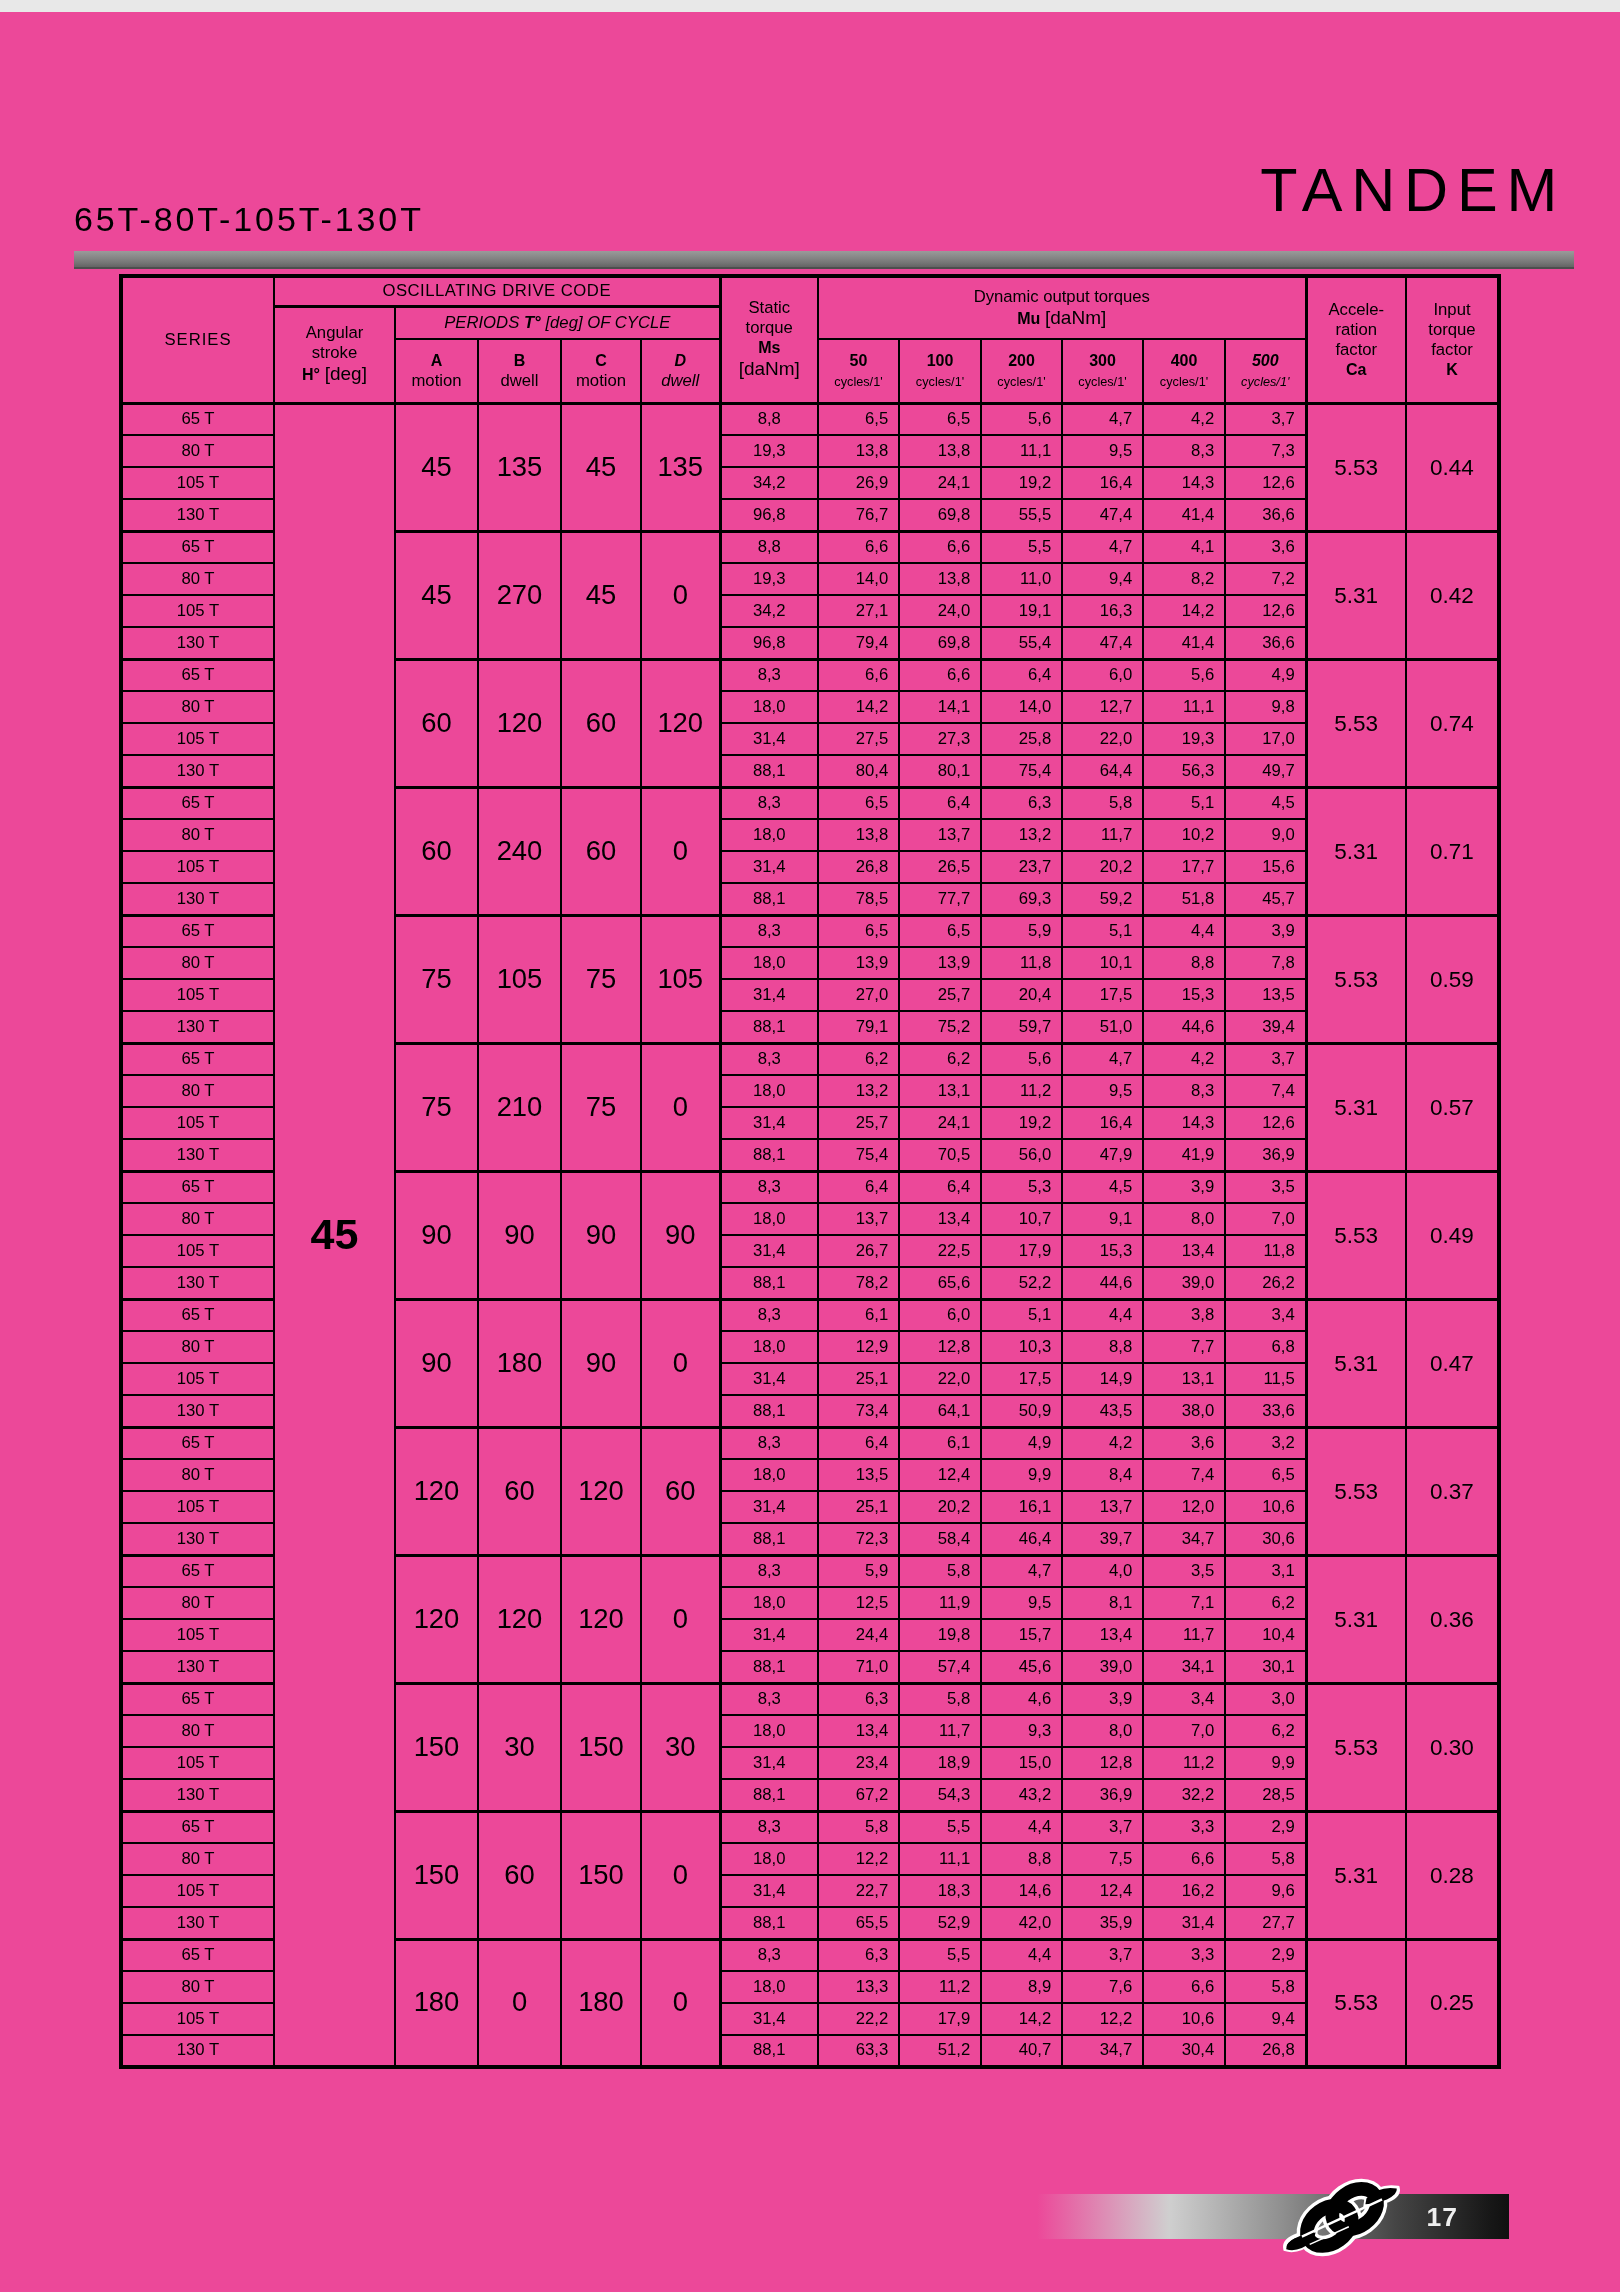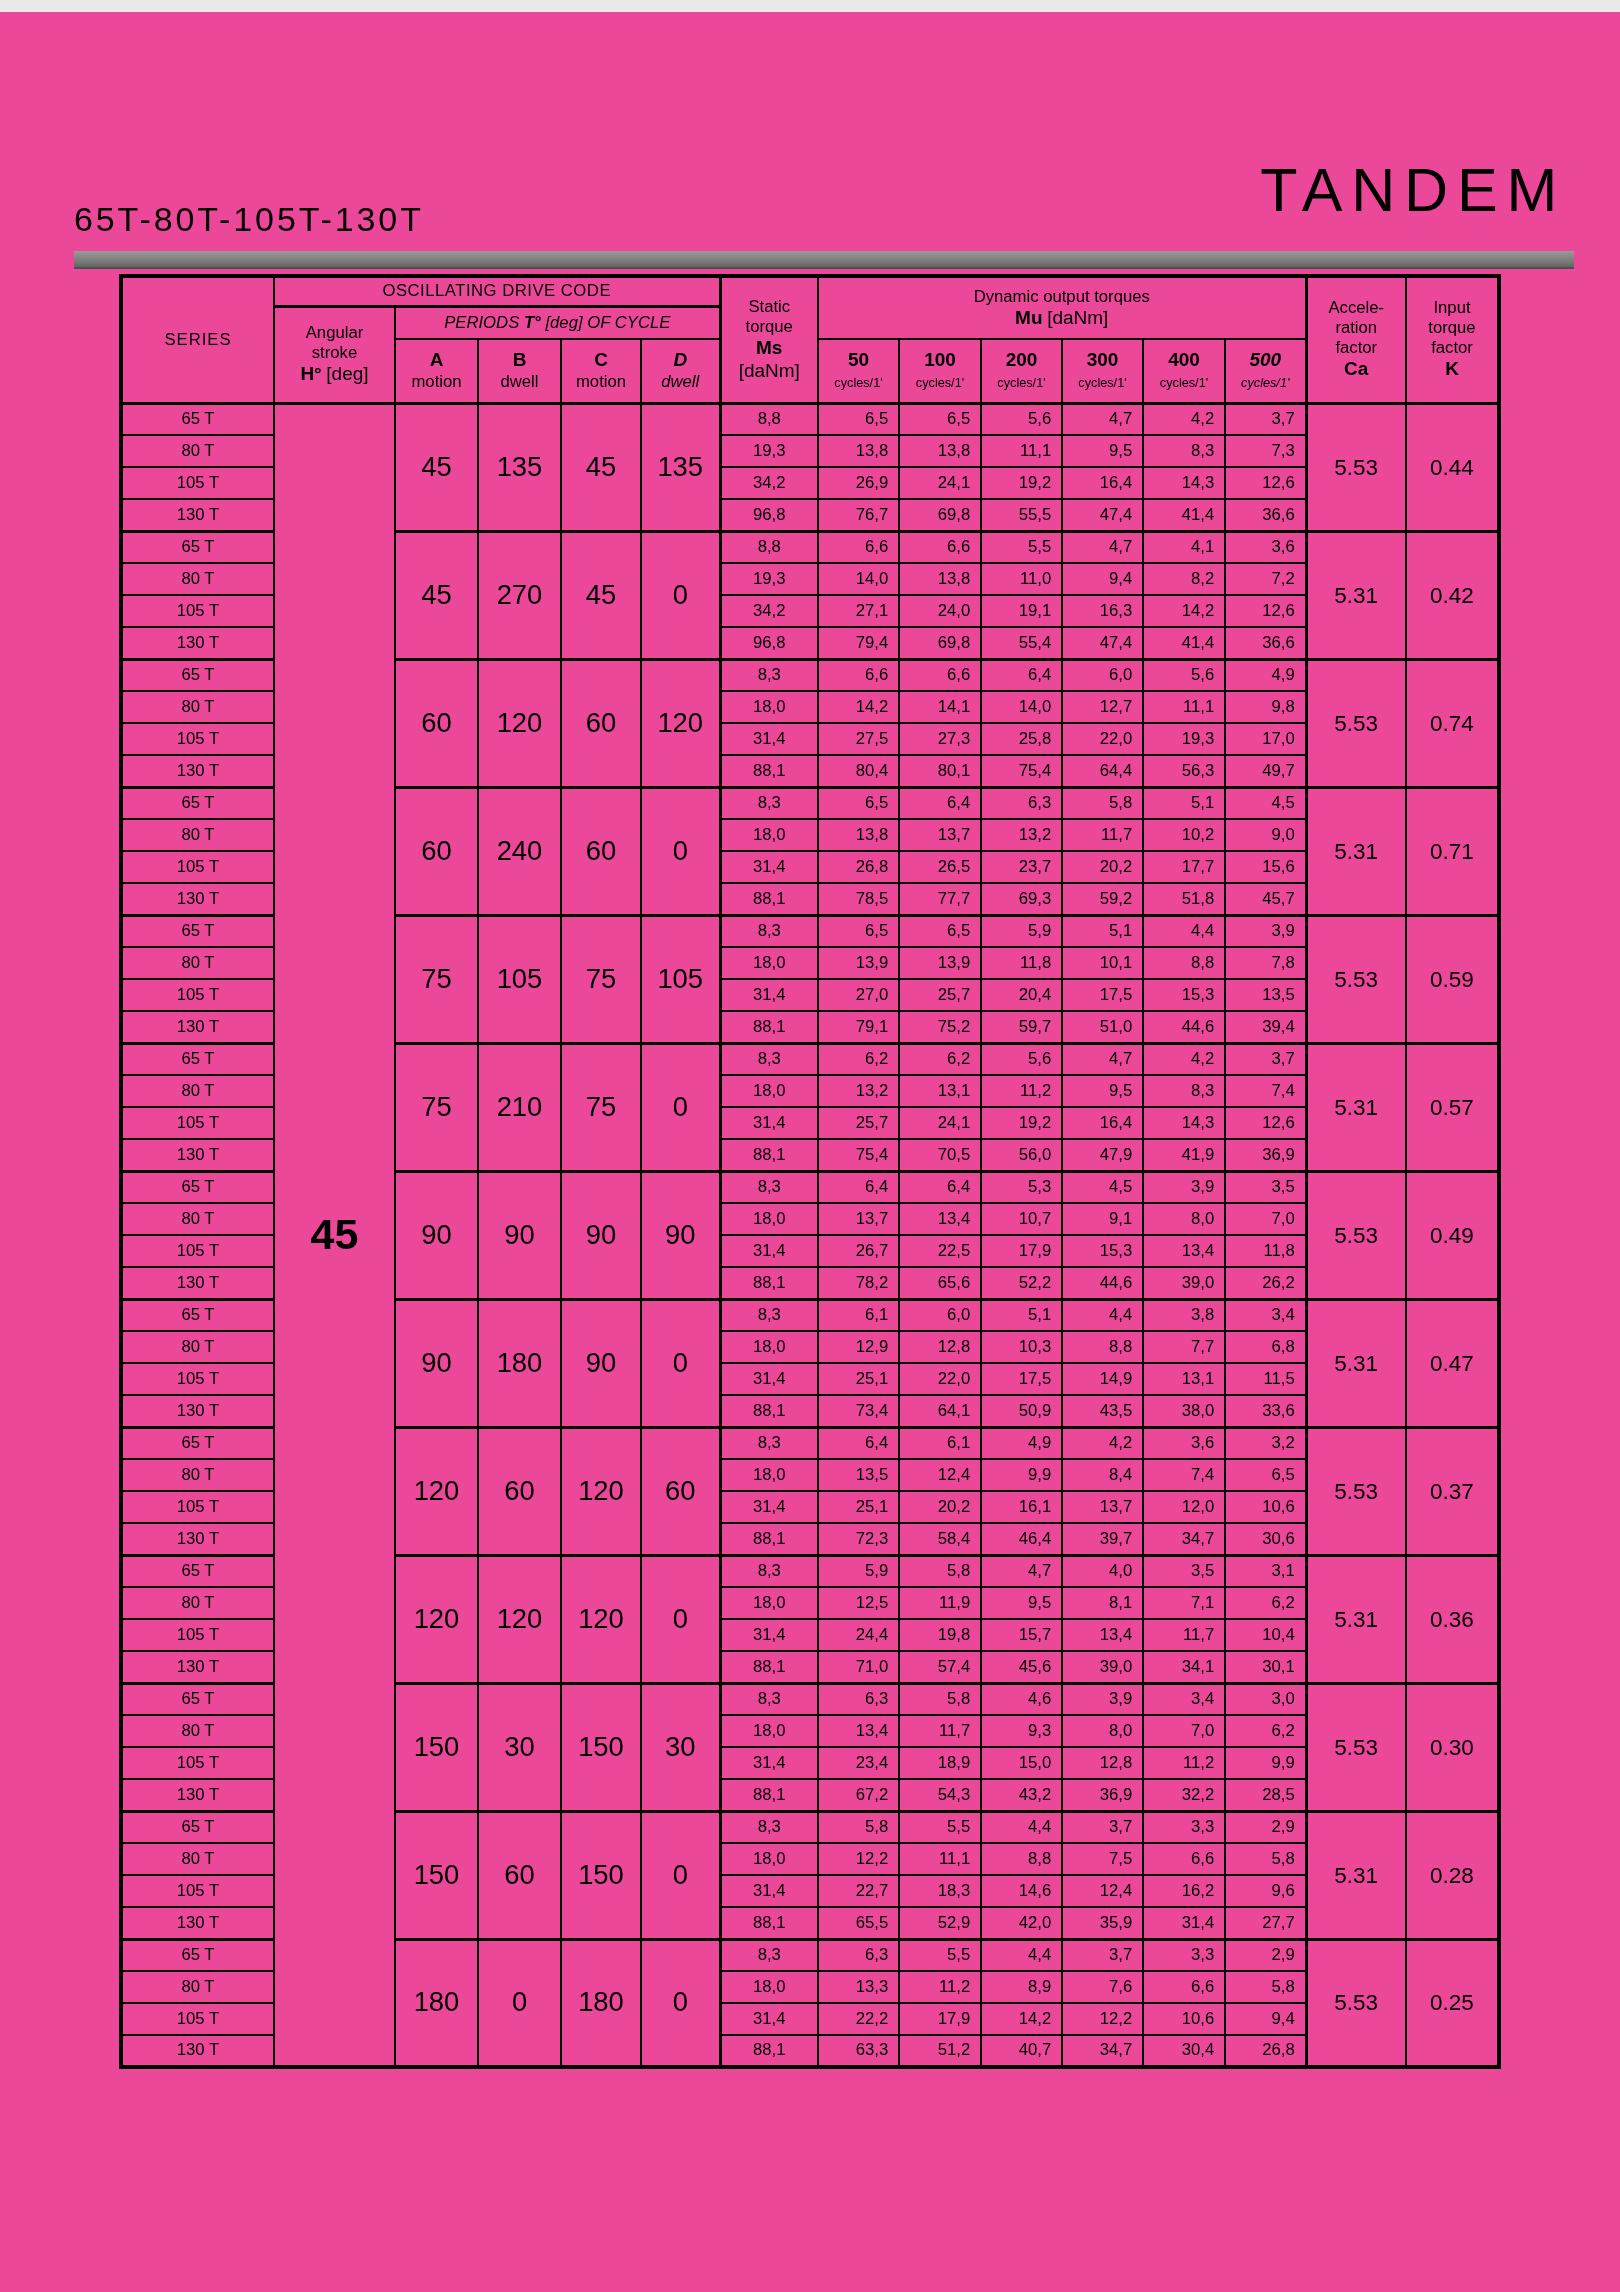--- a/index.html
+++ b/index.html
@@ -48,21 +48,21 @@
   .th-ang  { border-bottom-width:3.9px !important; line-height:1.35; }
   .th-per  { border-bottom-width:2.9px !important; border-right-width:3.9px !important;font-style:italic; }
   .th-abcd { border-bottom-width:3.9px !important; line-height:1.45; }
   .th-static { border-left-width:3.9px !important; border-bottom-width:3.9px !important; line-height:1.8; }
   .th-dyn  { border-bottom-width:2.9px !important; border-right-width:3.9px !important; line-height:1.5; }
   .th-cyc  { border-bottom-width:3.9px !important; line-height:1.3; padding-top:3.9px; }
   .th-ca   { border-left-width:3.9px !important; border-bottom-width:3.9px !important; line-height:1.8; }
   .th-k    { border-bottom-width:3.9px !important; line-height:1.8; }
   .cyc-unit { font-size:12.7px; }
   .unit { font-size:19px; }
-  .sym { font-weight:bold; font-size:19px; }
+  .sym { font-weight:bold; font-size:16px; }
 
   td.c-series { border-right-width:2.9px; }
   td.c-stroke { font-size:43px; font-weight:bold; }
   td.c-period { font-size:27.4px; }
   td.c-ms { border-left-width:3.9px; }
   td.c-mu { text-align:right; padding-right:9.8px; }
   td.bR  { border-right-width:3.9px; }
   td.c-ca, td.c-k { font-size:22.5px; }
   td.c-ca { border-left-width:3.9px; }
   tr.gf > td { border-top-width:3.9px; }
@@ -755,15 +755,34 @@
           <td class="c-mu">63,3</td>
           <td class="c-mu">51,2</td>
           <td class="c-mu">40,7</td>
           <td class="c-mu">34,7</td>
           <td class="c-mu">30,4</td>
           <td class="c-mu bR">26,8</td>
         </tr>
       </tbody>
   </table>
 
+  <div class="foot-bar">
+    <svg class="foot-logo" width="122" height="88" viewBox="0 0 124 90">
+      <g fill="none" stroke="#fff">
+        <ellipse cx="50" cy="55" rx="25" ry="18" stroke-width="21" transform="rotate(-36 50 55)"></ellipse>
+        <ellipse cx="76" cy="38" rx="25" ry="18" stroke-width="21" transform="rotate(-36 76 38)"></ellipse>
+      </g>
+      <path d="M34 70 Q18 83 5 79 Q3 71 14 66 Q25 61 36 61 Z" fill="#000" stroke="#fff" stroke-width="4"></path>
+      <path d="M88 26 Q102 13 120 16 Q122 24 110 29 Q99 33 87 34 Z" fill="#000" stroke="#fff" stroke-width="4"></path>
+      <g fill="none" stroke="#000">
+        <ellipse cx="50" cy="55" rx="25" ry="18" stroke-width="14" transform="rotate(-36 50 55)"></ellipse>
+        <ellipse cx="76" cy="38" rx="25" ry="18" stroke-width="14" transform="rotate(-36 76 38)"></ellipse>
+      </g>
+      <path d="M34 70 Q18 83 6 79 Q5 73 15 68 Q25 63 36 62 Z" fill="#000"></path>
+      <path d="M88 27 Q101 14 119 17 Q120 23 109 28 Q99 32 87 33 Z" fill="#000"></path>
+      <path d="M22 66 L104 28" stroke="#fff" stroke-width="2.5" fill="none"></path>
+      <path d="M30 74 L70 56" stroke="#fff" stroke-width="1.5" fill="none"></path>
+    </svg>
+    <span class="page-num">17</span>
+  </div>
 
 </div>
 
 
 </body></html>

